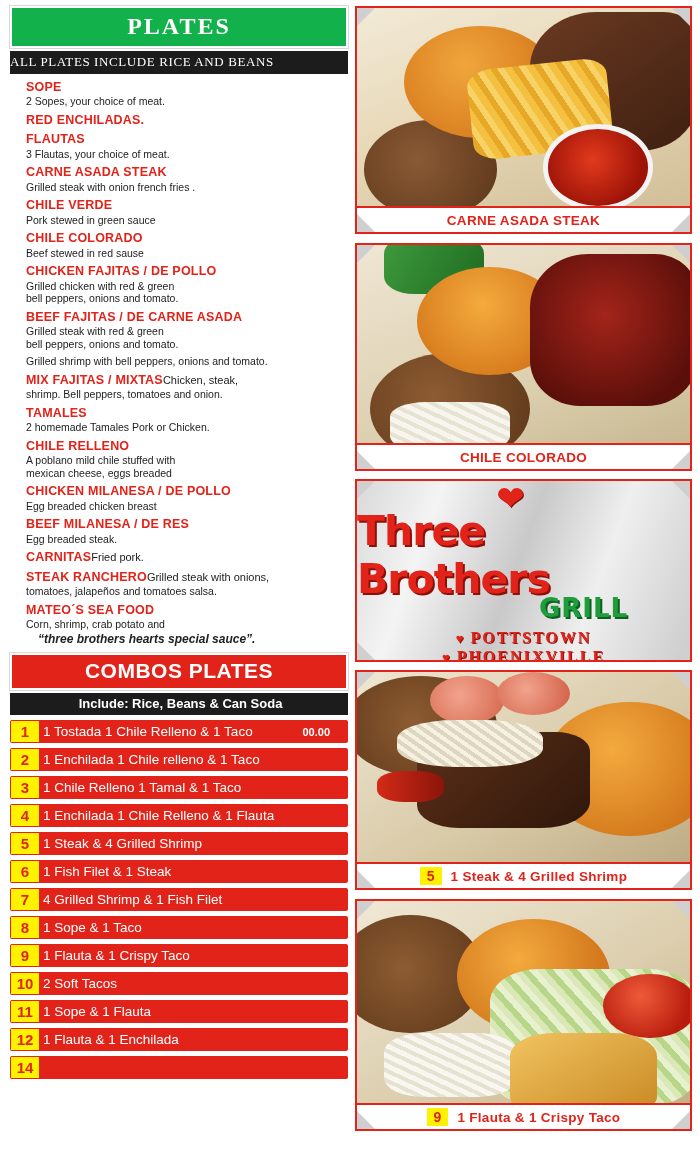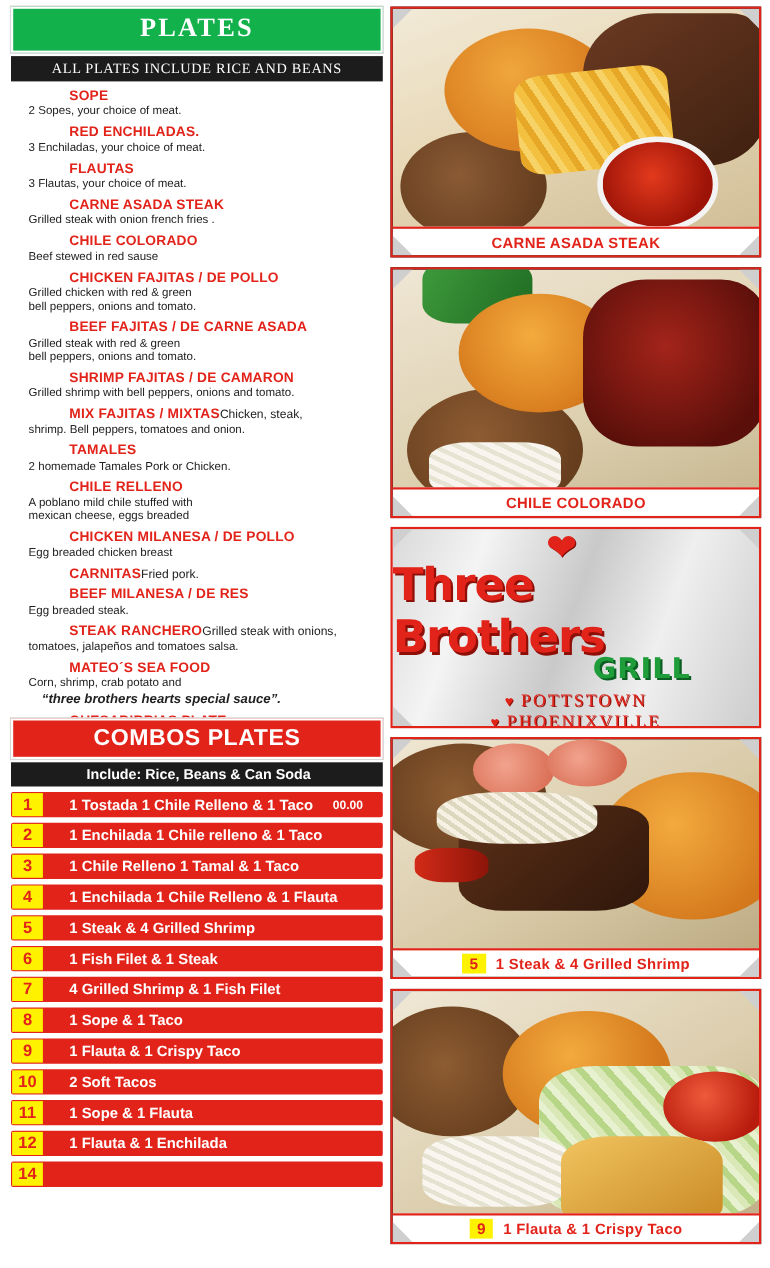--- a/index.html
+++ b/index.html
@@ -36,42 +36,41 @@
     font-family: "Liberation Serif", serif;
     font-weight: bold;
     font-size: 24px;
     letter-spacing: 2px;
     padding: 5px 0 6px 0;
     box-shadow: 0 0 0 1px #d8d8d8;
   }
   .plates-subheader {
     background: #1c1c1c;
     color: #ffffff;
-    text-align: center;
+    text-align: left;
     font-family: "Liberation Serif", serif;
     font-size: 13px;
     letter-spacing: .6px;
     padding: 3px 0 4px 0;
     margin-top: 3px;
   }
 
   .plates-list {
     margin-top: 6px;
     padding-left: 16px;
   }
   .dish {
     margin-bottom: 5px;
   }
   .dish-name {
     color: #e2231a;
     font-weight: bold;
     font-size: 12.5px;
     letter-spacing: .2px;
     line-height: 1.15;
-    margin-left: 37px;
   }
   .dish-name .inline-desc {
     color: #222222;
     font-weight: normal;
     font-size: 11px;
     letter-spacing: 0;
   }
   .dish-desc {
     color: #222222;
     font-size: 10.5px;
@@ -127,25 +126,25 @@
     font-size: 15px;
     width: 28px;
     min-width: 28px;
     display: flex;
     align-items: center;
     justify-content: center;
     margin: 1px 0 1px 1px;
   }
   .combo-label {
     color: #ffffff;
-    font-weight: bold;
+    font-weight: normal;
     font-size: 13.5px;
     display: flex;
     align-items: center;
-    padding-left: 24px;
+    padding-left: 4px;
     flex: 1;
   }
   .combo-price {
     color: #ffffff;
     font-size: 11px;
     display: flex;
     align-items: center;
     padding-right: 18px;
     font-weight: bold;
   }
@@ -280,21 +279,21 @@
   .logo-cities {
     margin-top: 6px;
     display: flex;
     flex-direction: column;
     align-items: center;
     gap: 1px;
   }
   .logo-city {
     color: #e2231a;
     font-family: "Liberation Serif", serif;
-    font-weight: normal;
+    font-weight: bold;
     font-size: 16px;
     letter-spacing: 2px;
     text-shadow: 1px 1px 0 #90110a;
   }
   .logo-city .bullet {
     font-size: 13px;
     margin-right: 5px;
   }
 
   
@@ -324,68 +323,70 @@
   <div class="left-col">
     <div class="plates-header">PLATES</div>
     <div class="plates-subheader">ALL PLATES INCLUDE RICE AND BEANS</div>
     <div class="plates-list" id="plates-list">
         <div class="dish">
           <div class="dish-name">SOPE</div>
           <div class="dish-desc">2 Sopes, your choice of meat.</div>
         </div>
         <div class="dish">
           <div class="dish-name">RED ENCHILADAS.</div>
-          <div class="dish-desc">3 Enchiladas,  your choice of meat.</div>
         </div>
         <div class="dish">
           <div class="dish-name">FLAUTAS</div>
           <div class="dish-desc">3 Flautas, your choice of meat.</div>
         </div>
         <div class="dish">
           <div class="dish-name">CARNE ASADA STEAK</div>
           <div class="dish-desc">Grilled steak with onion french fries .</div>
         </div>
         <div class="dish">
+          <div class="dish-name">CHILE VERDE</div>
+          <div class="dish-desc">Pork stewed in green sauce</div>
+        </div>
+        <div class="dish">
           <div class="dish-name">CHILE COLORADO</div>
           <div class="dish-desc">Beef stewed in red sause</div>
         </div>
         <div class="dish">
           <div class="dish-name">CHICKEN FAJITAS / DE POLLO</div>
           <div class="dish-desc">Grilled chicken with red &amp; green<br>bell peppers, onions and tomato.</div>
         </div>
         <div class="dish">
           <div class="dish-name">BEEF FAJITAS / DE CARNE ASADA</div>
           <div class="dish-desc">Grilled steak with red &amp; green<br>bell peppers, onions and tomato.</div>
         </div>
         <div class="dish">
-          <div class="dish-name">SHRIMP FAJITAS / DE CAMARON</div>
           <div class="dish-desc">Grilled shrimp with bell peppers, onions and tomato.</div>
         </div>
         <div class="dish">
           <div class="dish-name">MIX FAJITAS / MIXTAS<span class="inline-desc">Chicken, steak,</span></div>
           <div class="dish-desc">shrimp. Bell peppers, tomatoes and onion.</div>
         </div>
         <div class="dish">
           <div class="dish-name">TAMALES</div>
           <div class="dish-desc">2 homemade Tamales Pork or Chicken.</div>
         </div>
         <div class="dish">
           <div class="dish-name">CHILE RELLENO</div>
           <div class="dish-desc">A poblano mild chile stuffed with<br>mexican cheese, eggs breaded</div>
         </div>
         <div class="dish">
           <div class="dish-name">CHICKEN MILANESA / DE POLLO</div>
           <div class="dish-desc">Egg breaded chicken breast</div>
         </div>
         <div class="dish">
-          <div class="dish-name">CARNITAS<span class="inline-desc">Fried pork.</span></div>
-        </div>
-        <div class="dish">
           <div class="dish-name">BEEF MILANESA / DE RES</div>
           <div class="dish-desc">Egg breaded steak.</div>
+        </div>
+        <div class="dish">
+          <div class="dish-name">CARNITAS<span class="inline-desc">Fried pork.</span></div>
         </div>
         <div class="dish">
           <div class="dish-name">STEAK RANCHERO<span class="inline-desc">Grilled steak with onions,</span></div>
           <div class="dish-desc">tomatoes, jalapeños and tomatoes salsa.</div>
         </div>
         <div class="dish">
           <div class="dish-name">MATEO´S SEA FOOD</div>
           <div class="dish-desc">Corn, shrimp, crab potato and</div>
           <div class="dish-desc italic">“three brothers hearts special sauce”.</div>
         </div>

